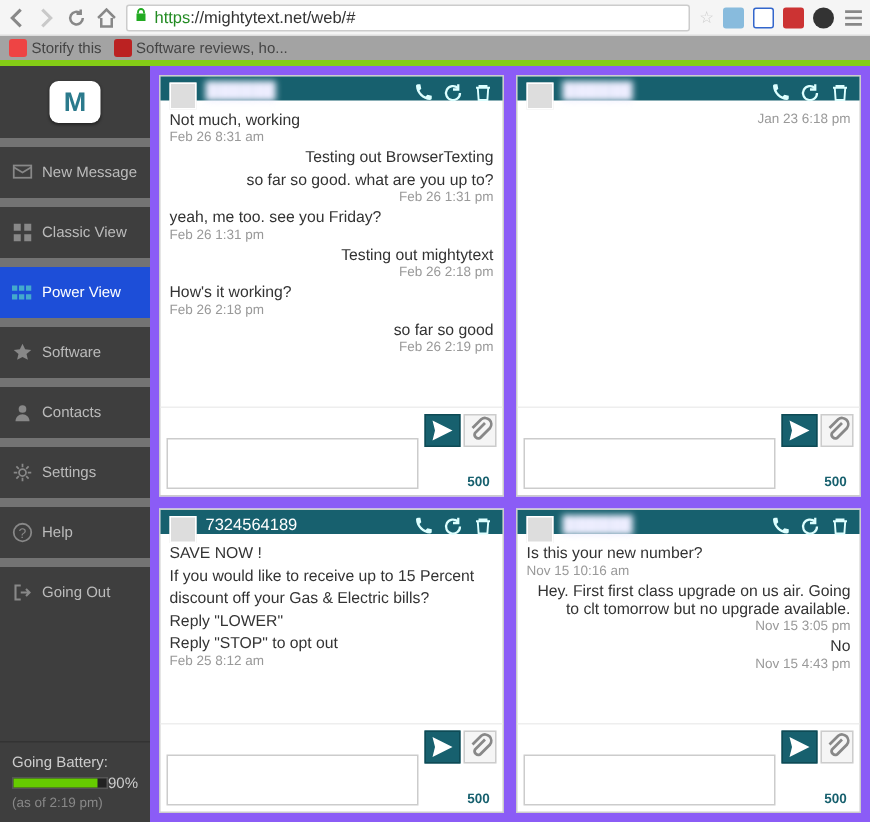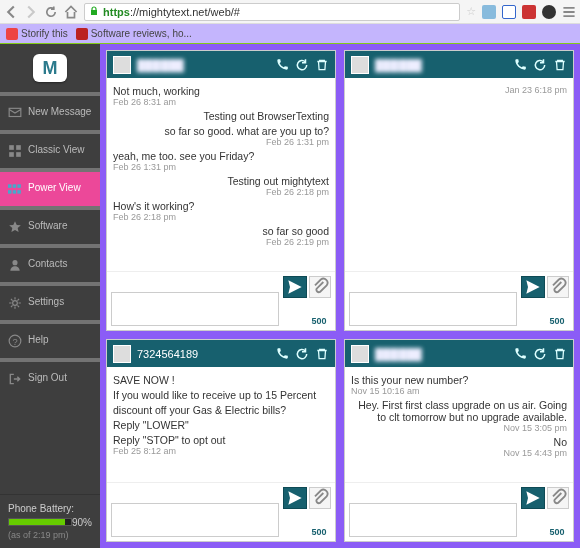--- a/index.html
+++ b/index.html
@@ -2,42 +2,42 @@
 <html><head>
 <meta charset="utf-8">
 <style>
 *{box-sizing:border-box;margin:0;padding:0;font-family:Arial,Helvetica,sans-serif}
 body{width:580px;height:548px;overflow:hidden;background:#fff;font-size:11px}
 .browser-bar{height:24px;background:#f5f5f5;border-bottom:1px solid #ddd;display:flex;align-items:center;padding:0 4px;gap:6px}
 .nav-ico{width:14px;height:14px;color:#888;display:flex;align-items:center;justify-content:center}
 .url-wrap{flex:1;display:flex;align-items:center;background:#fff;border:1px solid #ccc;height:18px;border-radius:2px;padding:0 4px;gap:4px}
 .lock{color:#2a2}
 .url{font-size:11px;color:#333}
-.url b{color:#228b22;font-weight:bold}
+.url b{color:#228b22;font-weight:normal}
 .ext-ico{width:14px;height:14px;border-radius:2px}
-.bm-bar{height:20px;background:#c4b5fd;border-bottom:1px solid #84cc16;display:flex;align-items:center;gap:8px;padding:0 6px;font-size:10px;color:#444}
+.bm-bar{height:20px;background:#a3a3a3;border-bottom:4px solid #84cc16;display:flex;align-items:center;gap:8px;padding:0 6px;font-size:10px;color:#444}
 .bm{display:flex;align-items:center;gap:3px}
 .bm-i{width:12px;height:12px}
 .app{display:flex;height:504px}
 .sidebar{width:100px;background:#3e3e3e;color:#bbb;display:flex;flex-direction:column;font-size:10px}
 .logo{height:48px;display:flex;align-items:center;justify-content:center;background:#3e3e3e}
 .logo-badge{width:34px;height:28px;background:#fff;border-radius:6px;position:relative;display:flex;align-items:center;justify-content:center;color:#2b6;font-weight:bold;font-size:18px;box-shadow:0 1px 2px rgba(0,0,0,.4)}
 .logo-badge:after{content:"";position:absolute;bottom:-5px;left:6px;border:5px solid transparent;border-top-color:#fff}
 .nav{list-style:none}
-.nav li{display:flex;align-items:flex-start;gap:6px;padding:10px 8px;border-top:4px solid #737373;cursor:pointer;color:#bbb}
-.nav li.active{background:#ec4899;color:#fff}
+.nav li{display:flex;align-items:center;gap:6px;padding:10px 8px;border-top:6px solid #737373;cursor:pointer;color:#bbb}
+.nav li.active{background:#1d4ed8;color:#fff}
 .nav li .ni{width:14px;height:14px;flex:0 0 14px;color:#888;display:flex;align-items:center;justify-content:center}
 .battery{margin-top:auto;padding:8px;border-top:1px solid #333;color:#ccc}
 .batt-bar{width:70px;height:8px;background:#222;border:1px solid #555;margin:4px 0;position:relative}
 .batt-fill{height:100%;background:#6c0}
 .batt-row{display:flex;align-items:center;justify-content:center}
 .batt-time{color:#888;font-size:9px}
 .main{flex:1;background:#8b5cf6;overflow:auto;padding:6px;display:grid;grid-template-columns:1fr 1fr;gap:8px}
 .card{background:#fff;border:1px solid #ccc;display:flex;flex-direction:column;min-height:0}
-.chead{background:#17606e;color:#fff;display:flex;align-items:center;padding:4px 6px;gap:6px;height:27px}
+.chead{background:#17606e;color:#fff;display:flex;padding:4px 6px;gap:6px;height:16px}
 .avatar{width:18px;height:18px;background:#ddd;border:1px solid #fff}
 .cname{flex:1;font-size:11px;filter:blur(2px);color:#eef}
 .cname.clear{filter:none;color:#fff}
 .hico{width:14px;height:14px;color:#dff;cursor:pointer;display:flex;align-items:center;justify-content:center}
 .msgs{flex:1;padding:4px 6px;overflow:hidden;font-size:10.5px}
 .m{margin:3px 0}
 .m.left{text-align:left}
 .m.right{text-align:right}
 .mt{color:#333}
 .md{color:#999;font-size:9px}
@@ -176,25 +176,25 @@
             </svg>
           </span>
           <span>Help</span>
         </li>
         <li>
           <span class="ni">
             <svg viewBox="0 0 12 12">
               <path d="M5 2H2v8h3M5 6h5M8 4l2 2-2 2" stroke="currentColor" fill="none" stroke-width="1.2"></path>
             </svg>
           </span>
-          <span>Sign Out</span>
+          <span>Going Out</span>
         </li>
       </ul>
     <div class="battery">
-      <div>Phone Battery:</div>
+      <div>Going Battery:</div>
       <div class="batt-row">
         <div class="batt-bar">
             <div class="batt-fill" id="batt-fill" style="width: 90%;"></div>
           </div>
         <span>90%</span>
       </div>
       <div class="batt-time">(as of 2:19 pm)</div>
     </div>
   </div>
   <div class="main" id="main">

